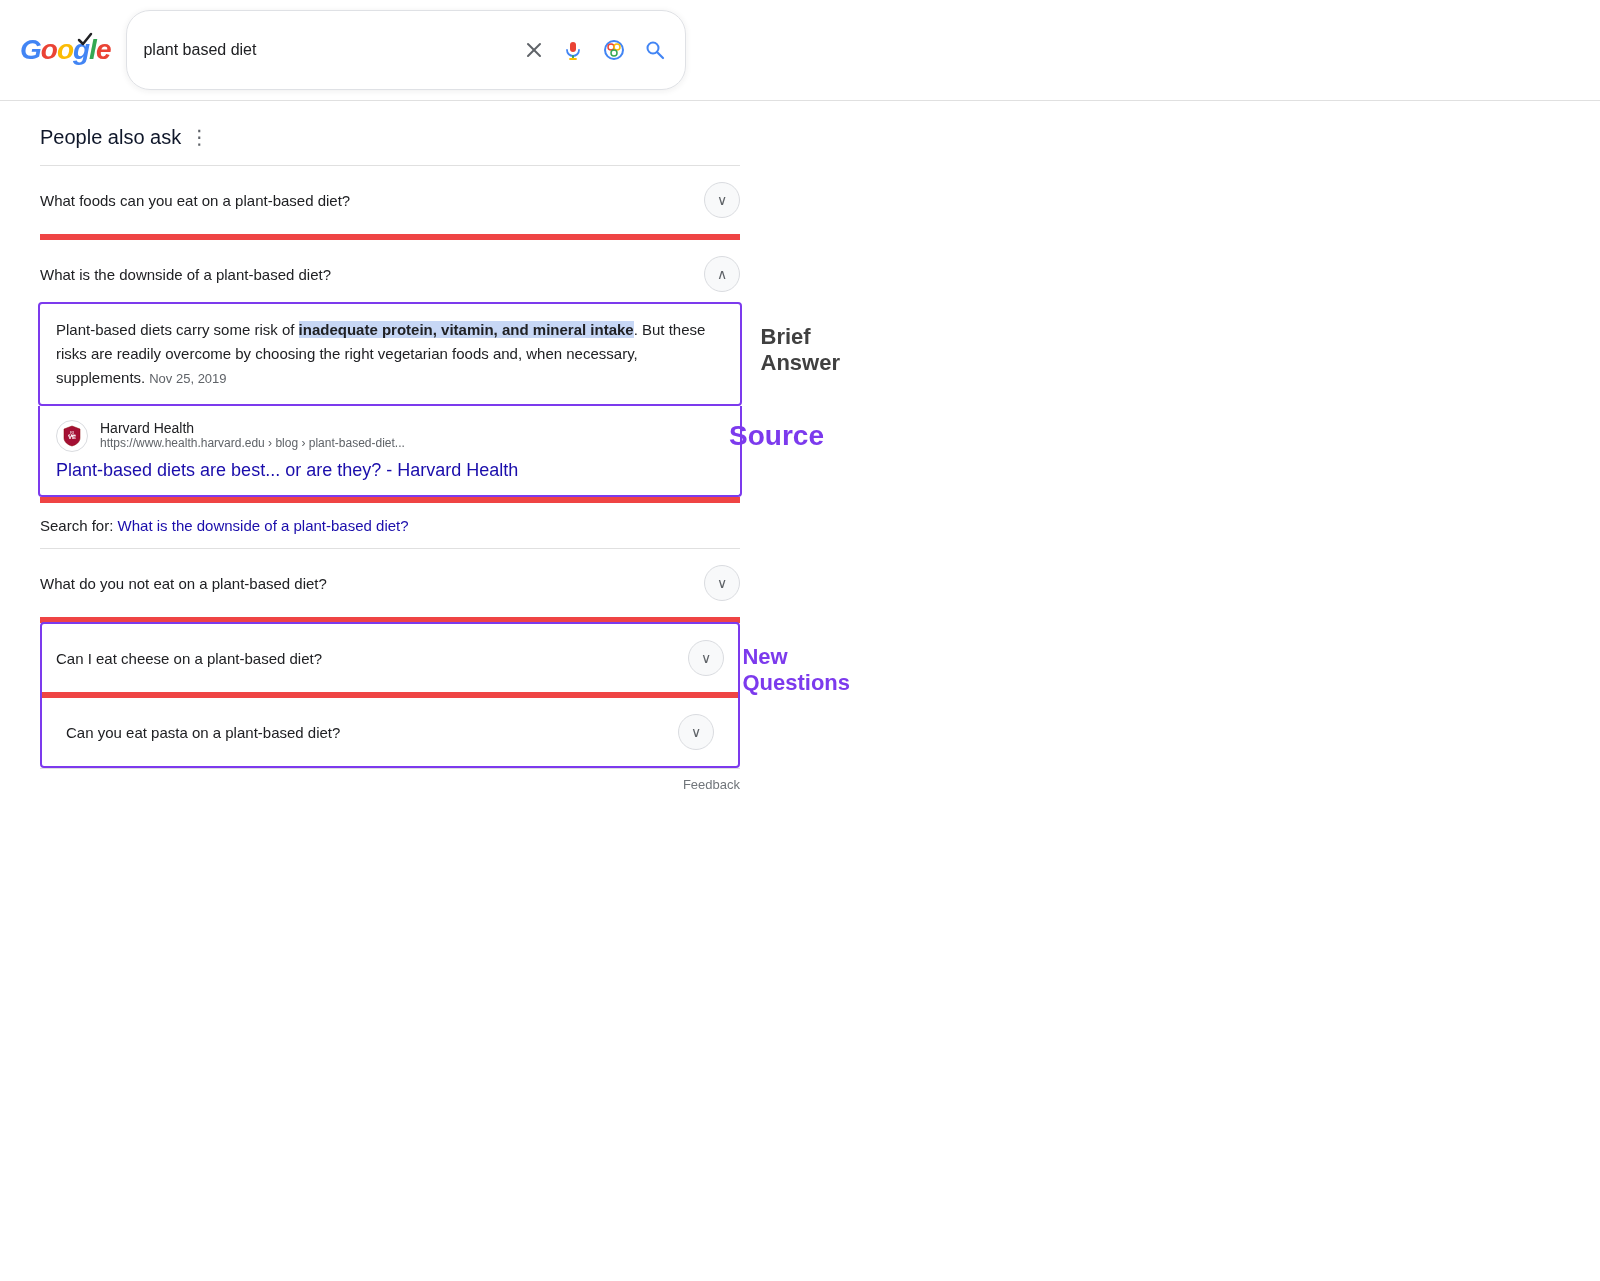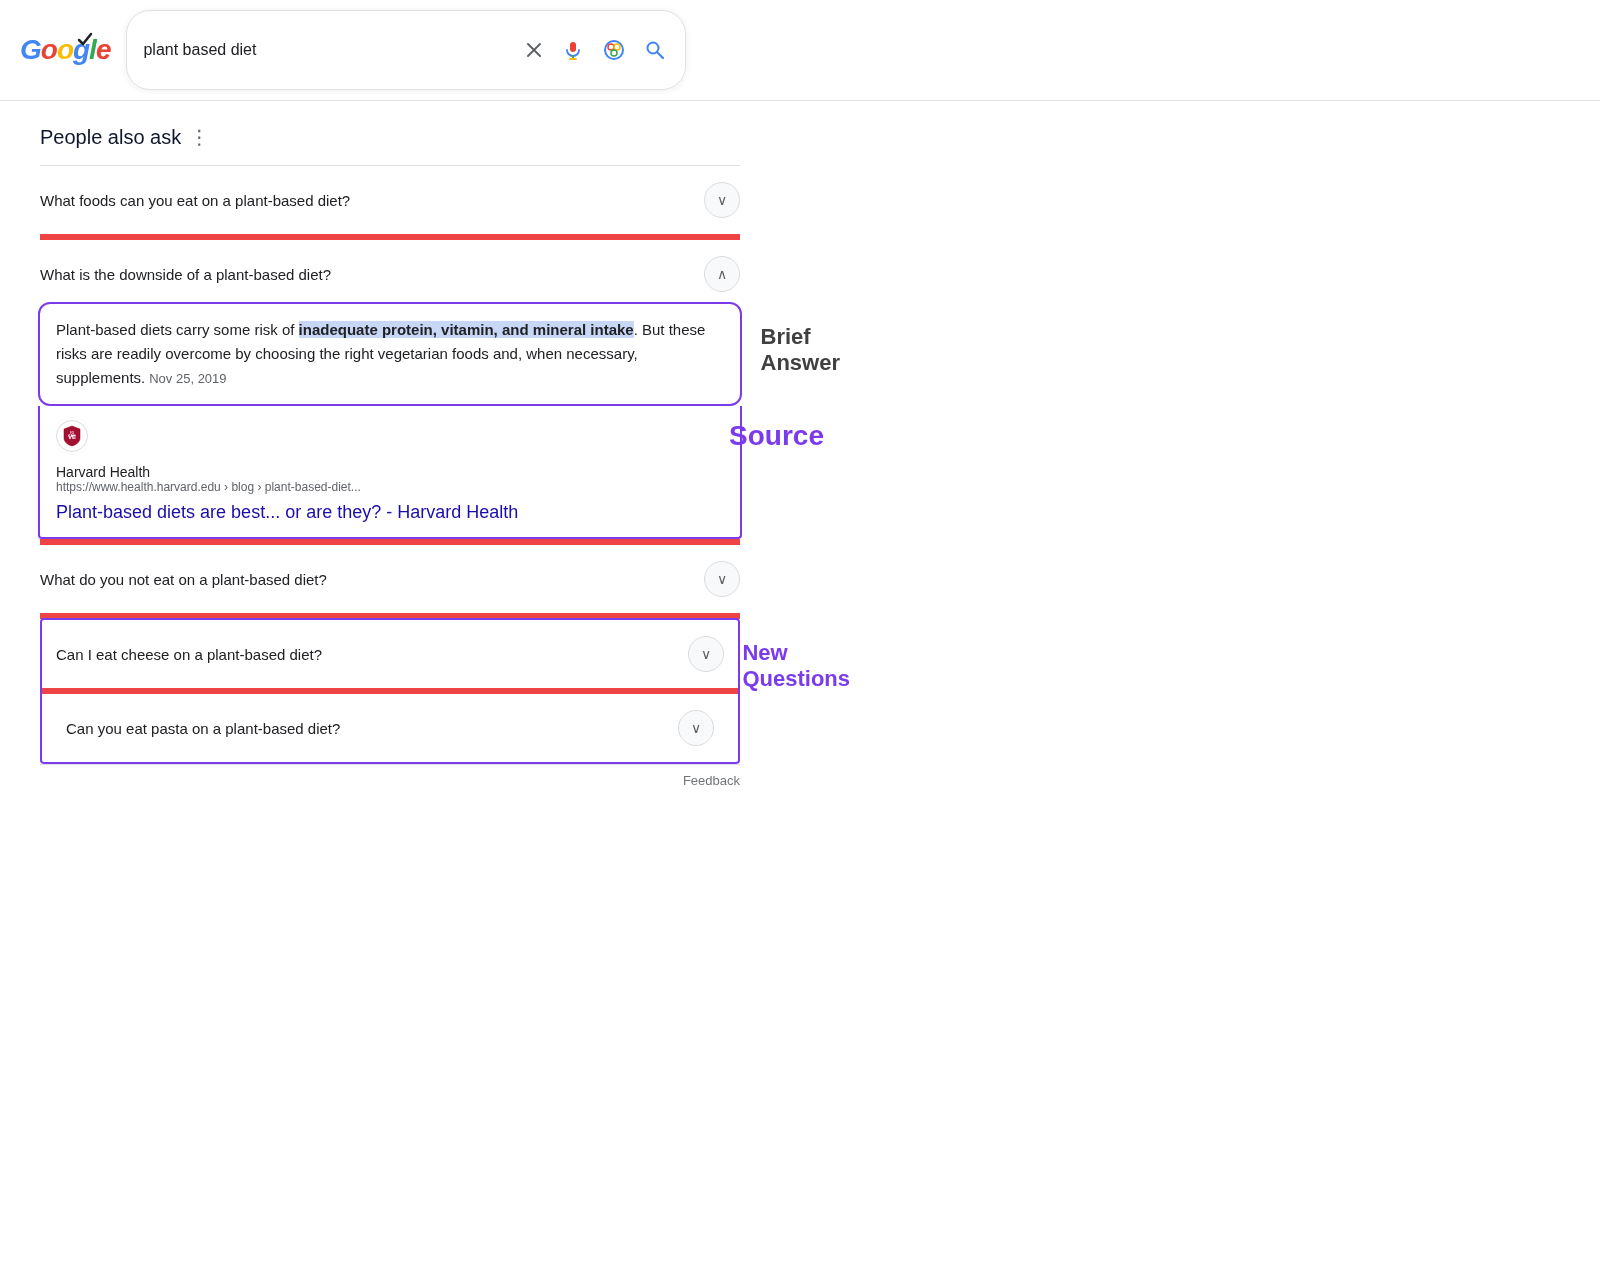--- a/index.html
+++ b/index.html
@@ -119,21 +119,21 @@
     }
     .chevron-down::before {
       content: '∨';
       font-size: 14px;
       color: #5f6368;
     }
 
     
     .brief-answer-box {
       border: 2.5px solid #7c3aed;
-      border-radius: 12px;
+      border-radius: 4px;
       padding: 14px 16px;
       margin: 0 -2px;
       position: relative;
     }
     .brief-answer-label {
       position: absolute;
       right: -100px;
       top: 20px;
       color: #404040;
       font-size: 22px;
@@ -172,21 +172,20 @@
       color: #7c3aed;
       font-size: 28px;
       font-weight: bold;
       white-space: nowrap;
     }
     .source-info {
       display: flex;
       align-items: flex-start;
       gap: 12px;
       margin-bottom: 8px;
-      flex-direction: column;
     }
     .source-favicon {
       width: 32px;
       height: 32px;
       border: 1px solid #dadce0;
       border-radius: 50%;
       display: flex;
       align-items: center;
       justify-content: center;
       flex-shrink: 0;
@@ -366,20 +365,23 @@
             <div class="source-meta">
               <span class="source-name">Harvard Health</span>
               <span class="source-url">https://www.health.harvard.edu › blog › plant-based-diet...</span>
             </div>
           </div>
           <a class="source-link" href="#">Plant-based diets are best... or are they? - Harvard Health</a>
         </div>
       </div>
     </div>
 
+    <div class="search-for-row">
+      <span>Search for: </span><a class="search-for-link" href="#">What is the downside of a plant-based diet?</a>
+    </div>
 
     <div class="faq-item">
       <span class="faq-question">What do you not eat on a plant-based diet?</span>
       <div class="chevron-btn">
         <span class="chevron-down"></span>
       </div>
     </div>
 
     <div style="position:relative; margin-top:0;">
       <div class="new-questions-box">

